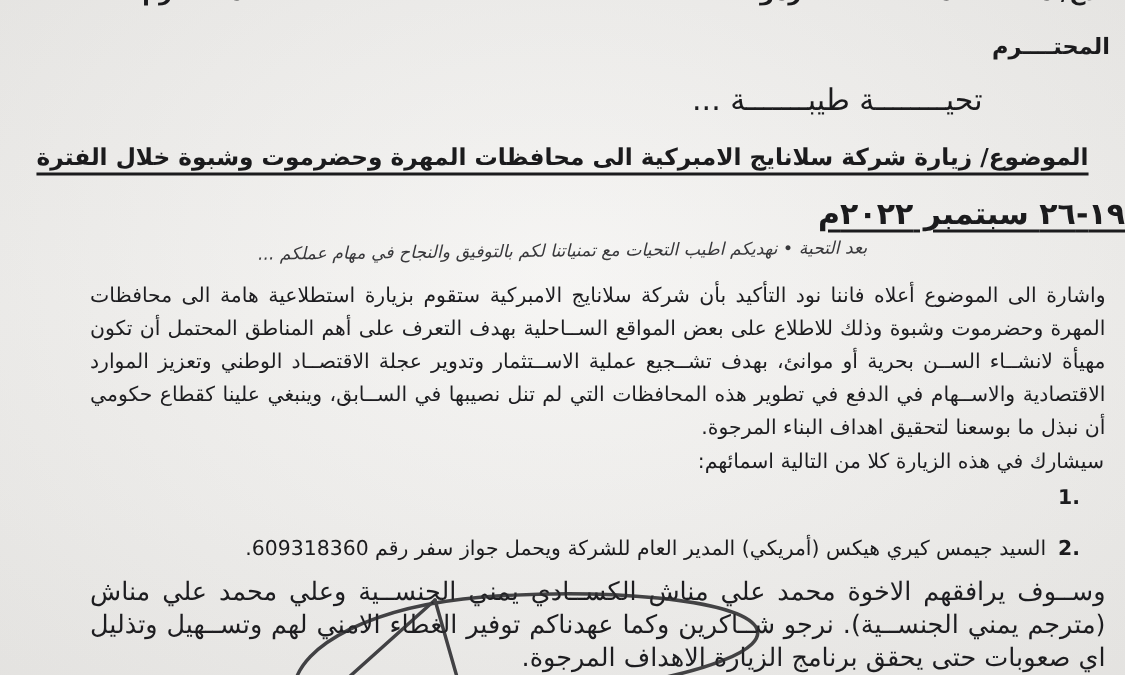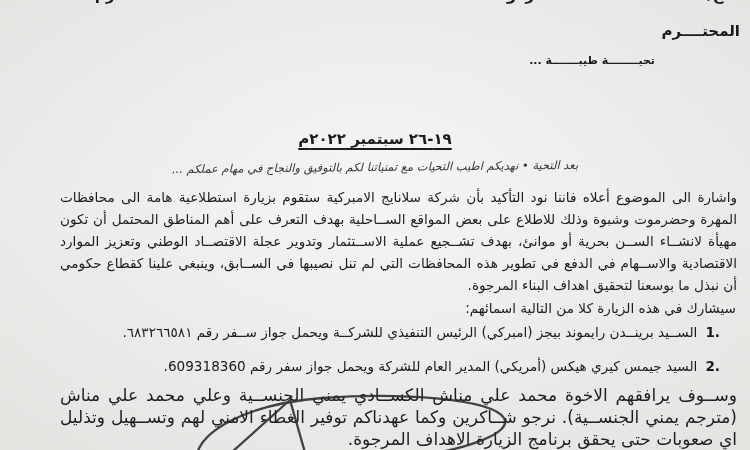--- a/index.html
+++ b/index.html
@@ -25,42 +25,41 @@
     align-items:baseline;
     font-weight:700;
     font-size:15px;
     white-space:nowrap;
   }
   .row-1{top:-14px;}
   .row-2{top:22px;}
   .greeting{
     position:absolute;
     top:54px;right:95px;
-    font-weight:700;
-    font-size:11px;
+    font-weight:400;
+    font-size:20px;
     white-space:nowrap;
     text-align:center;
   }
   .subject{
     position:absolute;
     top:96px;right:13px;left:13px;
     text-align:center;
     font-weight:700;
     font-size:15.5px;
     text-decoration:underline;
     text-underline-offset:5px;
     text-decoration-thickness:1.5px;
     white-space:nowrap;
   }
   .date-line{
     position:absolute;
     top:130px;right:0;left:0;
-    text-align:center;
     font-weight:700;
-    font-size:15px;
+    font-size:20px;
     text-decoration:underline;
     text-underline-offset:4px;
     text-decoration-thickness:1.5px;
   }
   .handwritten{
     position:absolute;
     top:160px;right:140px;left:140px;
     text-align:center;
     font-style:italic;
     font-size:11.5px;
@@ -128,34 +127,34 @@
     <span>الأخ/ محافــظ محافظــة حضرموت</span>
     <span>المحتــــرم</span>
   </div>
 
   <div class="addressee-row row-2">
     <span>المحتــــرم</span>
   </div>
 
   <div class="greeting">تحيــــــــة طيبـــــــة ...</div>
 
+  <div class="subject">الموضوع/ زيارة شركة سلانايج الامبركية الى محافظات المهرة وحضرموت وشبوة خلال الفترة</div>
 
   <div class="date-line">١٩-٢٦ سبتمبر ٢٠٢٢م</div>
 
   <div class="handwritten">بعد التحية • نهديكم اطيب التحيات مع تمنياتنا لكم بالتوفيق والنجاح في مهام عملكم ...</div>
 
   <div class="body-text">
     <span>واشارة الى الموضوع أعلاه فاننا نود التأكيد بأن شركة سلانايج الامبركية ستقوم بزيارة استطلاعية هامة الى محافظات المهرة وحضرموت وشبوة وذلك للاطلاع على بعض المواقع الســاحلية بهدف التعرف على أهم المناطق المحتمل أن تكون مهيأة لانشــاء الســن بحرية أو موانئ، بهدف تشــجيع عملية الاســتثمار وتدوير عجلة الاقتصــاد الوطني وتعزيز الموارد الاقتصادية والاســهام في الدفع في تطوير هذه المحافظات التي لم تنل نصيبها في الســابق، وينبغي علينا كقطاع حكومي أن نبذل ما بوسعنا لتحقيق اهداف البناء المرجوة.</span>
     <p class="list-intro">سيشارك في هذه الزيارة كلا من التالية اسمائهم:</p>
   </div>
 
   <div class="participants">
     <div class="participant">
       <span class="num">1.</span>
-      <span>الســيد برينــدن رايموند بيجز (امبركي) الرئيس التنفيذي للشركــة ويحمل جواز ســفر رقم ٦٨٣٢٦٦٥٨١.</span>
     </div>
     <div class="participant">
       <span class="num">2.</span>
       <span>السيد جيمس كيري هيكس (أمريكي) المدير العام للشركة ويحمل جواز سفر رقم 609318360.</span>
     </div>
   </div>
 
   <div class="closing">وســوف يرافقهم الاخوة محمد علي مناش الكســادي يمني الجنســية وعلي محمد علي مناش (مترجم يمني الجنســية). نرجو شــاكرين وكما عهدناكم توفير الغطاء الامني لهم وتســهيل وتذليل اي صعوبات حتى يحقق برنامج الزيارة الاهداف المرجوة.</div>
 
   <svg class="scribble" viewBox="0 0 750 450" xmlns="http://www.w3.org/2000/svg">

